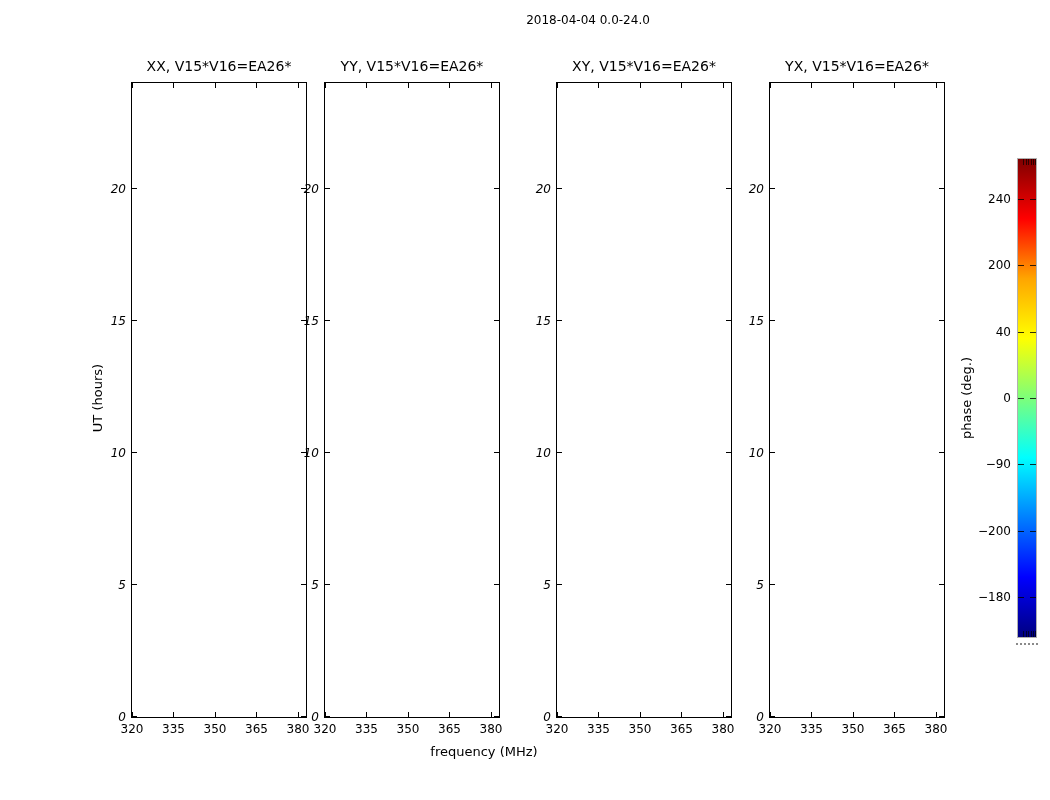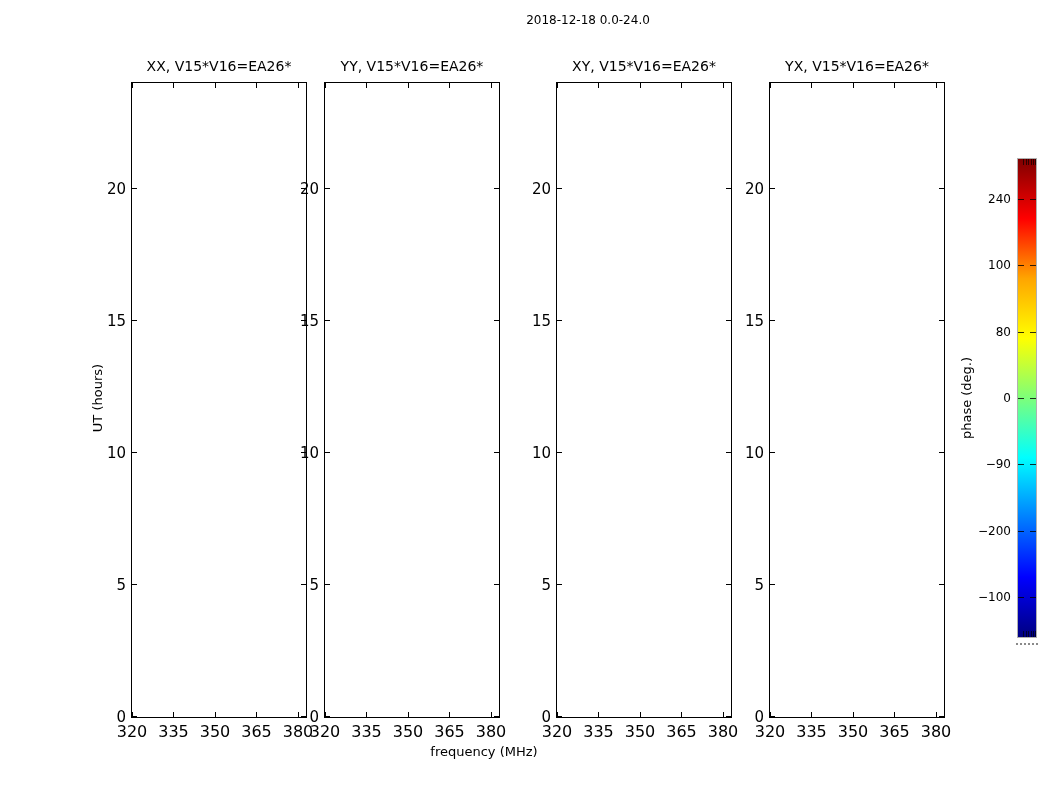--- a/index.html
+++ b/index.html
@@ -14,27 +14,27 @@
   .panel{position:absolute;top:82px;width:176px;height:636px;}
   .panel-title{
     position:absolute;bottom:calc(100% + 8px);left:50%;transform:translateX(-50%);
     font-size:14px;white-space:nowrap;
   }
   .plot-area{position:absolute;left:0;top:0;right:0;bottom:0;border:1px solid #000;background:#fff;}
   .x-tick{position:absolute;width:1px;height:5px;background:#000;}
   .x-tick.b{bottom:0;} .x-tick.t{top:0;}
   .x-tick-label{
     position:absolute;top:calc(100% + 5px);transform:translateX(-50%);
-    font-size:16px;white-space:nowrap;
+    font-size:12px;white-space:nowrap;
   }
   .y-tick{position:absolute;width:5px;height:1px;background:#000;}
   .y-tick.l{left:0;} .y-tick.r{right:0;}
   .y-tick-label{
     position:absolute;right:calc(100% + 6px);transform:translateY(50%);
-    font-size:15px;white-space:nowrap;line-height:1;
+    font-size:12px;white-space:nowrap;line-height:1;font-style:italic;
   }
   .axis-label-x{
     position:absolute;left:484px;top:744px;transform:translateX(-50%);
     font-size:13px;white-space:nowrap;
   }
   .axis-label-y{
     position:absolute;left:97px;top:398px;transform:translate(-50%,-50%) rotate(-90deg);
     font-size:13px;white-space:nowrap;
   }
   .colorbar{
@@ -54,21 +54,21 @@
     position:absolute;left:966px;top:398px;transform:translate(-50%,-50%) rotate(-90deg);
     font-size:13px;white-space:nowrap;
   }
   .cb-dots{position:absolute;left:1016px;top:643px;width:22px;height:0;border-bottom:2px dotted #8a8a8a;}
 </style>
 </head>
 <body>
 
 <div id="figure">
 
-  <div class="fig-title">2018-12-18 0.0-24.0</div>
+  <div class="fig-title">2018-04-04 0.0-24.0</div>
 
   <div class="axis-label-y">UT (hours)</div>
   <div class="axis-label-x">frequency (MHz)</div>
 
   <div class="panel" style="left:131px">
     <div class="panel-title">XX, V15*V16=EA26*</div>
     <div class="plot-area">
         <div class="x-tick b" style="left: 0%;"></div>
         <div class="x-tick t" style="left: 0%;"></div>
         <div class="x-tick-label" style="left: 0%;">320</div>
@@ -210,36 +210,36 @@
       </div>
   </div>
 
   <div class="colorbar">
     <div class="cb-gradient" style="background: linear-gradient(rgb(128, 0, 0), rgb(255, 0, 0), rgb(255, 165, 0), rgb(255, 255, 0), rgb(125, 255, 122), rgb(0, 255, 255), rgb(0, 128, 255), rgb(0, 0, 255), rgb(0, 0, 128));"></div>
   <div class="cb-tick l" style="top: 8.33333%;"></div>
       <div class="cb-tick r" style="top: 8.33333%;"></div>
       <div class="cb-tick-label" style="top: 8.33333%;">240</div>
       <div class="cb-tick l" style="top: 22.2222%;"></div>
       <div class="cb-tick r" style="top: 22.2222%;"></div>
-      <div class="cb-tick-label" style="top: 22.2222%;">100</div>
+      <div class="cb-tick-label" style="top: 22.2222%;">200</div>
       <div class="cb-tick l" style="top: 36.1111%;"></div>
       <div class="cb-tick r" style="top: 36.1111%;"></div>
-      <div class="cb-tick-label" style="top: 36.1111%;">80</div>
+      <div class="cb-tick-label" style="top: 36.1111%;">40</div>
       <div class="cb-tick l" style="top: 50%;"></div>
       <div class="cb-tick r" style="top: 50%;"></div>
       <div class="cb-tick-label" style="top: 50%;">0</div>
       <div class="cb-tick l" style="top: 63.8889%;"></div>
       <div class="cb-tick r" style="top: 63.8889%;"></div>
       <div class="cb-tick-label" style="top: 63.8889%;">−90</div>
       <div class="cb-tick l" style="top: 77.7778%;"></div>
       <div class="cb-tick r" style="top: 77.7778%;"></div>
       <div class="cb-tick-label" style="top: 77.7778%;">−200</div>
       <div class="cb-tick l" style="top: 91.6667%;"></div>
       <div class="cb-tick r" style="top: 91.6667%;"></div>
-      <div class="cb-tick-label" style="top: 91.6667%;">−100</div>
+      <div class="cb-tick-label" style="top: 91.6667%;">−180</div>
       <div class="cb-minor t" style="left: 5px;"></div>
       <div class="cb-minor b" style="left: 5px;"></div>
       <div class="cb-minor t" style="left: 7.5px;"></div>
       <div class="cb-minor b" style="left: 7.5px;"></div>
       <div class="cb-minor t" style="left: 10px;"></div>
       <div class="cb-minor b" style="left: 10px;"></div>
       <div class="cb-minor t" style="left: 12.5px;"></div>
       <div class="cb-minor b" style="left: 12.5px;"></div>
       <div class="cb-minor t" style="left: 15px;"></div>
       <div class="cb-minor b" style="left: 15px;"></div>

